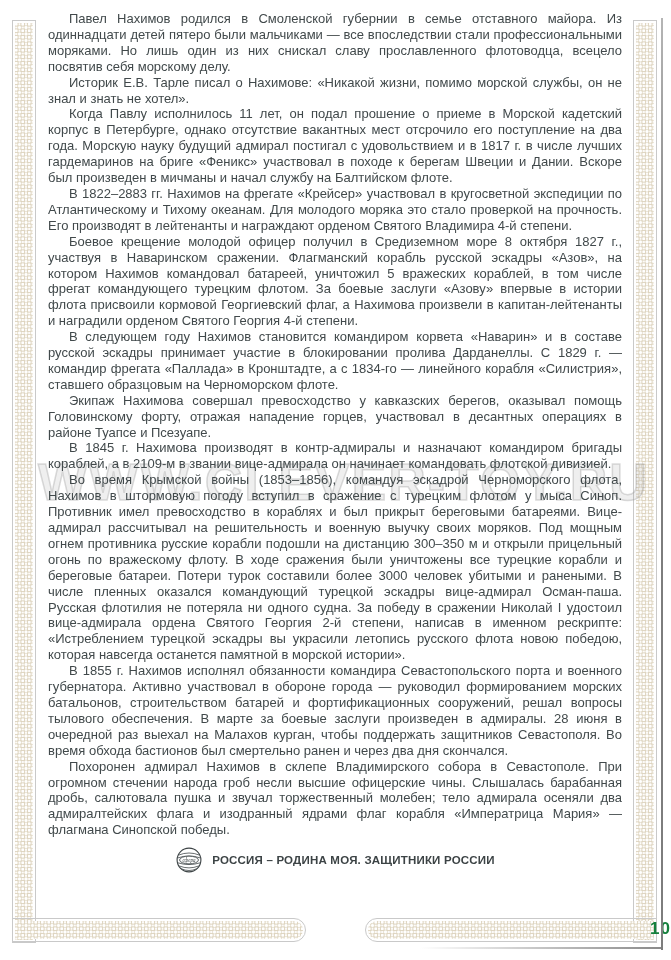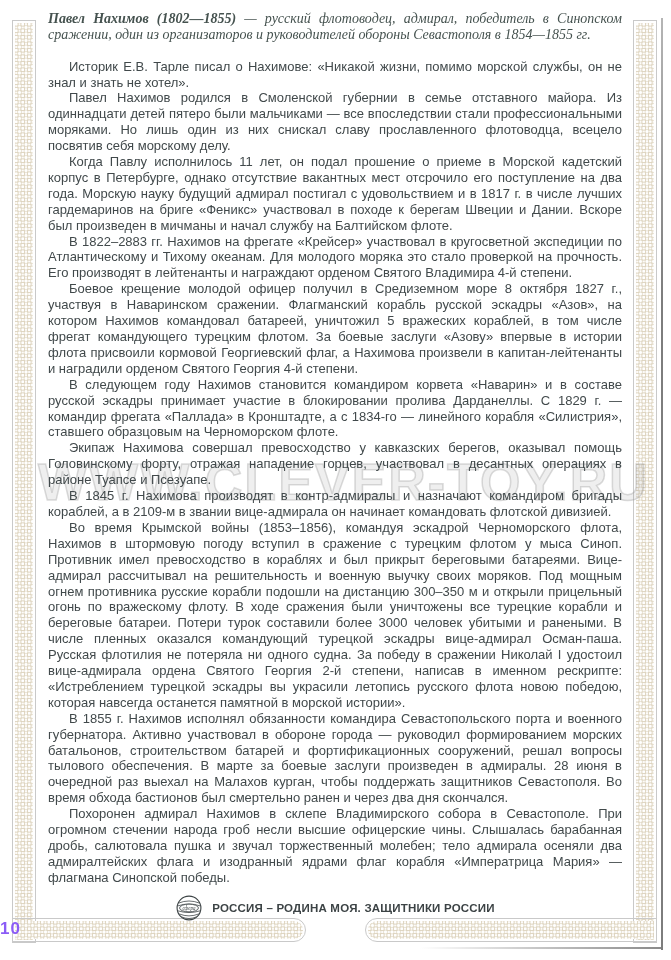--- a/index.html
+++ b/index.html
@@ -25,22 +25,22 @@
     box-sizing:border-box;
   }
   .band-left  {left:12px; top:20px; bottom:17px; width:24px;}
   .band-right {right:14px;top:20px; bottom:17px; width:24px;}
   .band-bottom-left {left:12px; right:366px; top:918px; height:24px; border-radius:0 14px 14px 0;}
   .band-bottom-right{left:366px; right:14px; top:918px; height:24px; border-radius:14px 0 0 14px;}
   .band-bottom-right{left:365px;}
   .band-bottom-left{right:calc(671px - 306px);}
   .page-num{
     position:absolute; top:919px; left:0; right:0;
-    text-align:left;
-    font-size:17px; font-weight:bold; color:#8b5cf6;
+    text-align:right;
+    font-size:17px; font-weight:bold; color:#15803d;
     letter-spacing:1px;
   }
   
   .edge-right{
     position:absolute; right:8px; top:18px; bottom:10px; width:2px;
     background:linear-gradient(to bottom, rgba(120,120,120,.55), #7d7d7d 30%, #7d7d7d);
   }
   .edge-bottom{
     position:absolute; right:10px; bottom:11px; left:420px; height:2px;
     background:linear-gradient(to left, #8a8a8a, rgba(138,138,138,0));
@@ -108,25 +108,24 @@
   <div class="lace band-bottom-right"></div>
   <div class="page-num">10</div>
 
   <div class="edge-right"></div>
   <div class="edge-bottom"></div>
 
   <div class="watermark">WWW.CLEVER-TOY.RU</div>
 
   <div class="content">
 
-    <p class="intro"><b>Павел Нахимов (1802—1855)</b><span> — русский флотоводец, адмирал, победитель в Синопском сражении, один из организаторов и руководителей обороны Севастополя в 1854—1855 гг.</span></p>
 
     <div class="body-text">
+      <p>Павел Нахимов родился в Смоленской губернии в семье отставного майора. Из одиннадцати детей пятеро были мальчиками — все впоследствии стали профессиональными моряками. Но лишь один из них снискал славу прославленного флотоводца, всецело посвятив себя морскому делу.</p>
       <p>Историк Е.В. Тарле писал о Нахимове: «Никакой жизни, помимо морской службы, он не знал и знать не хотел».</p>
-      <p>Павел Нахимов родился в Смоленской губернии в семье отставного майора. Из одиннадцати детей пятеро были мальчиками — все впоследствии стали профессиональными моряками. Но лишь один из них снискал славу прославленного флотоводца, всецело посвятив себя морскому делу.</p>
       <p>Когда Павлу исполнилось 11 лет, он подал прошение о приеме в Морской кадетский корпус в Петербурге, однако отсутствие вакантных мест отсрочило его поступление на два года. Морскую науку будущий адмирал постигал с удовольствием и в 1817 г. в числе лучших гардемаринов на бриге «Феникс» участвовал в походе к берегам Швеции и Дании. Вскоре был произведен в мичманы и начал службу на Балтийском флоте.</p>
       <p>В 1822–2883 гг. Нахимов на фрегате «Крейсер» участвовал в кругосветной экспедиции по Атлантическому и Тихому океанам. Для молодого моряка это стало проверкой на прочность. Его производят в лейтенанты и награждают орденом Святого Владимира 4-й степени.</p>
       <p>Боевое крещение молодой офицер получил в Средиземном море 8 октября 1827 г., участвуя в Наваринском сражении. Флагманский корабль русской эскадры «Азов», на котором Нахимов командовал батареей, уничтожил 5 вражеских кораблей, в том числе фрегат командующего турецким флотом. За боевые заслуги «Азову» впервые в истории флота присвоили кормовой Георгиевский флаг, а Нахимова произвели в капитан-лейтенанты и наградили орденом Святого Георгия 4-й степени.</p>
       <p>В следующем году Нахимов становится командиром корвета «Наварин» и в составе русской эскадры принимает участие в блокировании пролива Дарданеллы. С 1829 г. — командир фрегата «Паллада» в Кронштадте, а с 1834-го — линейного корабля «Силистрия», ставшего образцовым на Черноморском флоте.</p>
       <p>Экипаж Нахимова совершал превосходство у кавказских берегов, оказывал помощь Головинскому форту, отражая нападение горцев, участвовал в десантных операциях в районе Туапсе и Псезуапе.</p>
       <p>В 1845 г. Нахимова производят в контр-адмиралы и назначают командиром бригады кораблей, а в 2109-м в звании вице-адмирала он начинает командовать флотской дивизией.</p>
       <p>Во время Крымской войны (1853–1856), командуя эскадрой Черноморского флота, Нахимов в штормовую погоду вступил в сражение с турецким флотом у мыса Синоп. Противник имел превосходство в кораблях и был прикрыт береговыми батареями. Вице-адмирал рассчитывал на решительность и военную выучку своих моряков. Под мощным огнем противника русские корабли подошли на дистанцию 300–350 м и открыли прицельный огонь по вражескому флоту. В ходе сражения были уничтожены все турецкие корабли и береговые батареи. Потери турок составили более 3000 человек убитыми и ранеными. В числе пленных оказался командующий турецкой эскадры вице-адмирал Осман-паша. Русская флотилия не потеряла ни одного судна. За победу в сражении Николай I удостоил вице-адмирала ордена Святого Георгия 2-й степени, написав в именном рескрипте: «Истреблением турецкой эскадры вы украсили летопись русского флота новою победою, которая навсегда останется памятной в морской истории».</p>
       <p>В 1855 г. Нахимов исполнял обязанности командира Севастопольского порта и военного губернатора. Активно участвовал в обороне города — руководил формированием морских батальонов, строительством батарей и фортификационных сооружений, решал вопросы тылового обеспечения. В марте за боевые заслуги произведен в адмиралы. 28 июня в очередной раз выехал на Малахов курган, чтобы поддержать защитников Севастополя. Во время обхода бастионов был смертельно ранен и через два дня скончался.</p>
       <p>Похоронен адмирал Нахимов в склепе Владимирского собора в Севастополе. При огромном стечении народа гроб несли высшие офицерские чины. Слышалась барабанная дробь, салютовала пушка и звучал торжественный молебен; тело адмирала осеняли два адмиралтейских флага и изодранный ядрами флаг корабля «Императрица Мария» — флагмана Синопской победы.</p>
     </div>

